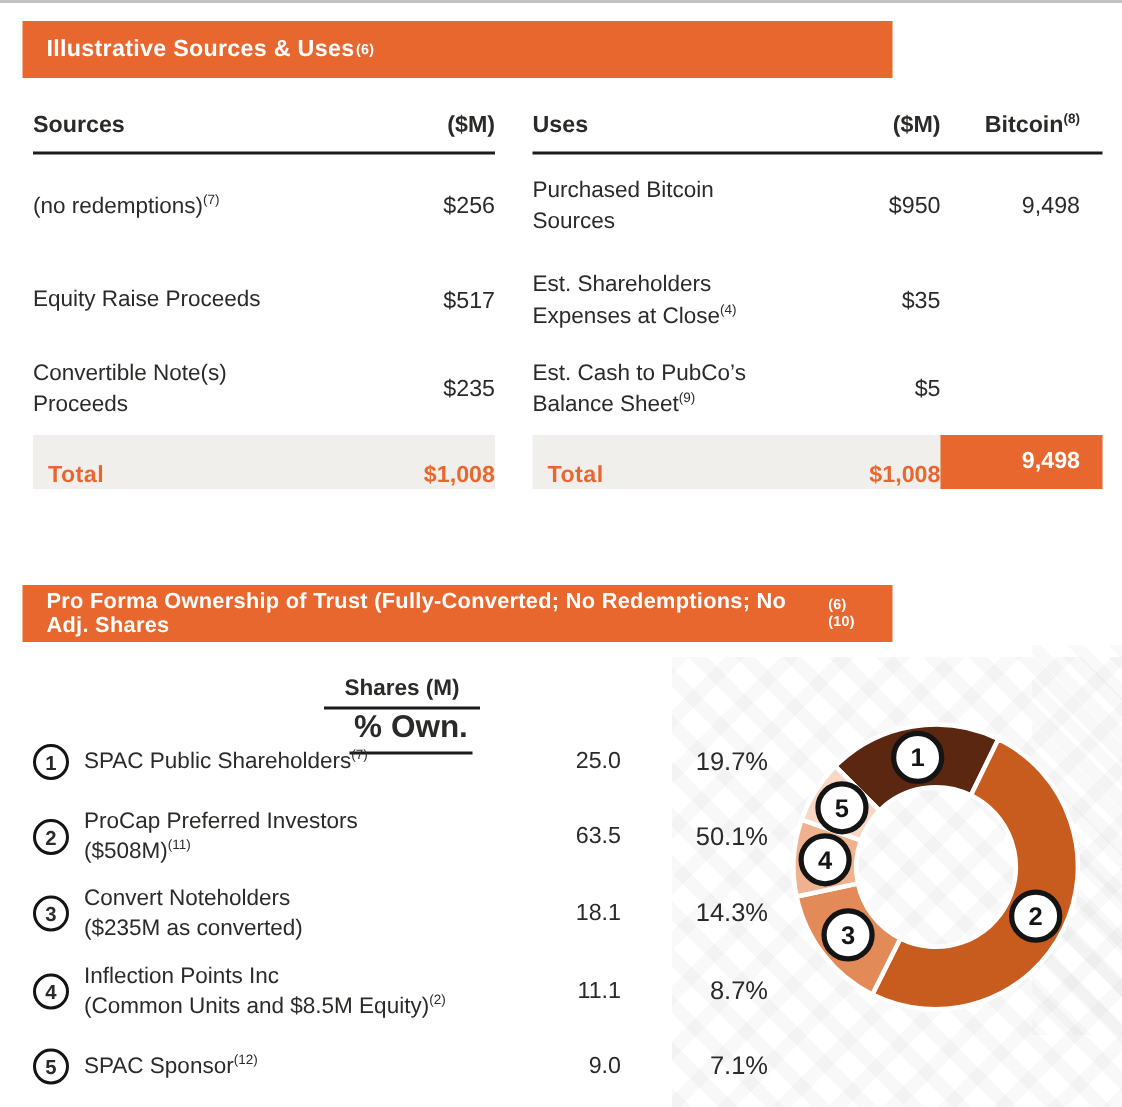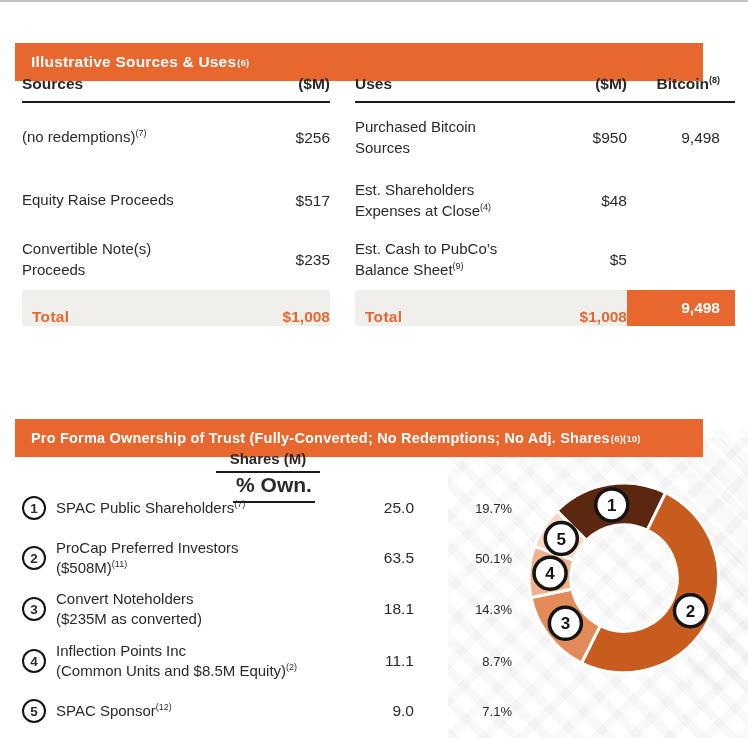--- a/index.html
+++ b/index.html
@@ -13,23 +13,23 @@
     position:absolute; right:0; bottom:0; width:300px; height:300px;
     background:
       repeating-linear-gradient(45deg, rgba(140,140,140,.06) 0 9px, transparent 9px 22px),
       repeating-linear-gradient(-45deg, rgba(140,140,140,.05) 0 9px, transparent 9px 26px);
   }
   .watermark2 {
     position:absolute; right:0; top:430px; width:60px; height:260px;
     background: repeating-linear-gradient(45deg, rgba(140,140,140,.05) 0 8px, transparent 8px 20px);
   }
 
-  .bar { position:absolute; left:15px; width:688px; height:38px; background:#E8672F;
+  .bar { position:absolute; left:15px; width:580px; height:38px; background:#E8672F;
          display:flex; align-items:center; padding:0 16px; color:#ffffff;
-         font-weight:700; letter-spacing:.2px;margin-top:29px; }
+         font-weight:700; letter-spacing:.2px; }
   .bar sup { font-size:9.5px; margin-left:1px; }
   #bar1 { top:14px; font-size:15.5px; }
   #bar2 { top:390px; font-size:14.5px; }
 
   
   .tbl { position:absolute; top:64px; display:flex; flex-direction:column; }
   #tbl-sources { left:22px;  width:308px; }
   #tbl-uses    { left:355px; width:380px; }
 
   .thead { display:flex; align-items:flex-end; height:39px; padding-bottom:8px;
@@ -62,21 +62,21 @@
                         border-bottom:2.5px solid #1c1b1a; padding-bottom:4px; }
   .own-head .h-own { width:82px; margin-left:12px; text-align:center; font-weight:700; font-size:21px;
                      border-bottom:2.5px solid #1c1b1a; padding-bottom:4px; }
   .own-row { display:flex; align-items:center; }
   .own-row .badge { width:24px; height:24px; border:2.5px solid #141414; border-radius:50%;
                     display:flex; align-items:center; justify-content:center;
                     font-weight:700; font-size:13.5px; flex:0 0 auto; }
   .own-row .lbl { flex:1; margin-left:10px; font-size:15px; line-height:1.32; }
   .own-row .lbl sup { font-size:9px; }
   .own-row .v-shares { width:104px; text-align:right; font-size:15.5px; padding-right:6px; }
-  .own-row .v-own { width:82px; margin-left:12px; text-align:right; font-size:13px; padding-right:2px; }
+  .own-row .v-own { width:82px; margin-left:12px; text-align:right; font-size:17px; padding-right:2px; }
   .or1 { height:48px; } .or2 { height:52px; } .or3 { height:50px; } .or4 { height:54px; } .or5 { height:46px; }
 
   
   .donut-wrap { position:absolute; left:519px; top:473px; width:210px; height:210px; }
   .donut-wrap svg { display:block; }
 </style>
 </head>
 <body>
 
 <div class="page">
@@ -132,21 +132,21 @@
         <div><span>Sources</span><sup></sup></div>
       </div>
       <div class="c-amt">$950</div>
       <div class="c-btc">9,498</div>
     </div>
     <div class="trow r2">
       <div class="c-name">
         <div><span>Est. Shareholders</span></div>
         <div><span>Expenses at Close</span><sup>(4)</sup></div>
       </div>
-      <div class="c-amt">$48</div>
+      <div class="c-amt">$35</div>
       <div class="c-btc"></div>
     </div>
     <div class="trow r3">
       <div class="c-name">
         <div><span>Est. Cash to PubCo’s</span></div>
         <div><span>Balance Sheet</span><sup>(9)</sup></div>
       </div>
       <div class="c-amt">$5</div>
       <div class="c-btc"></div>
     </div>

